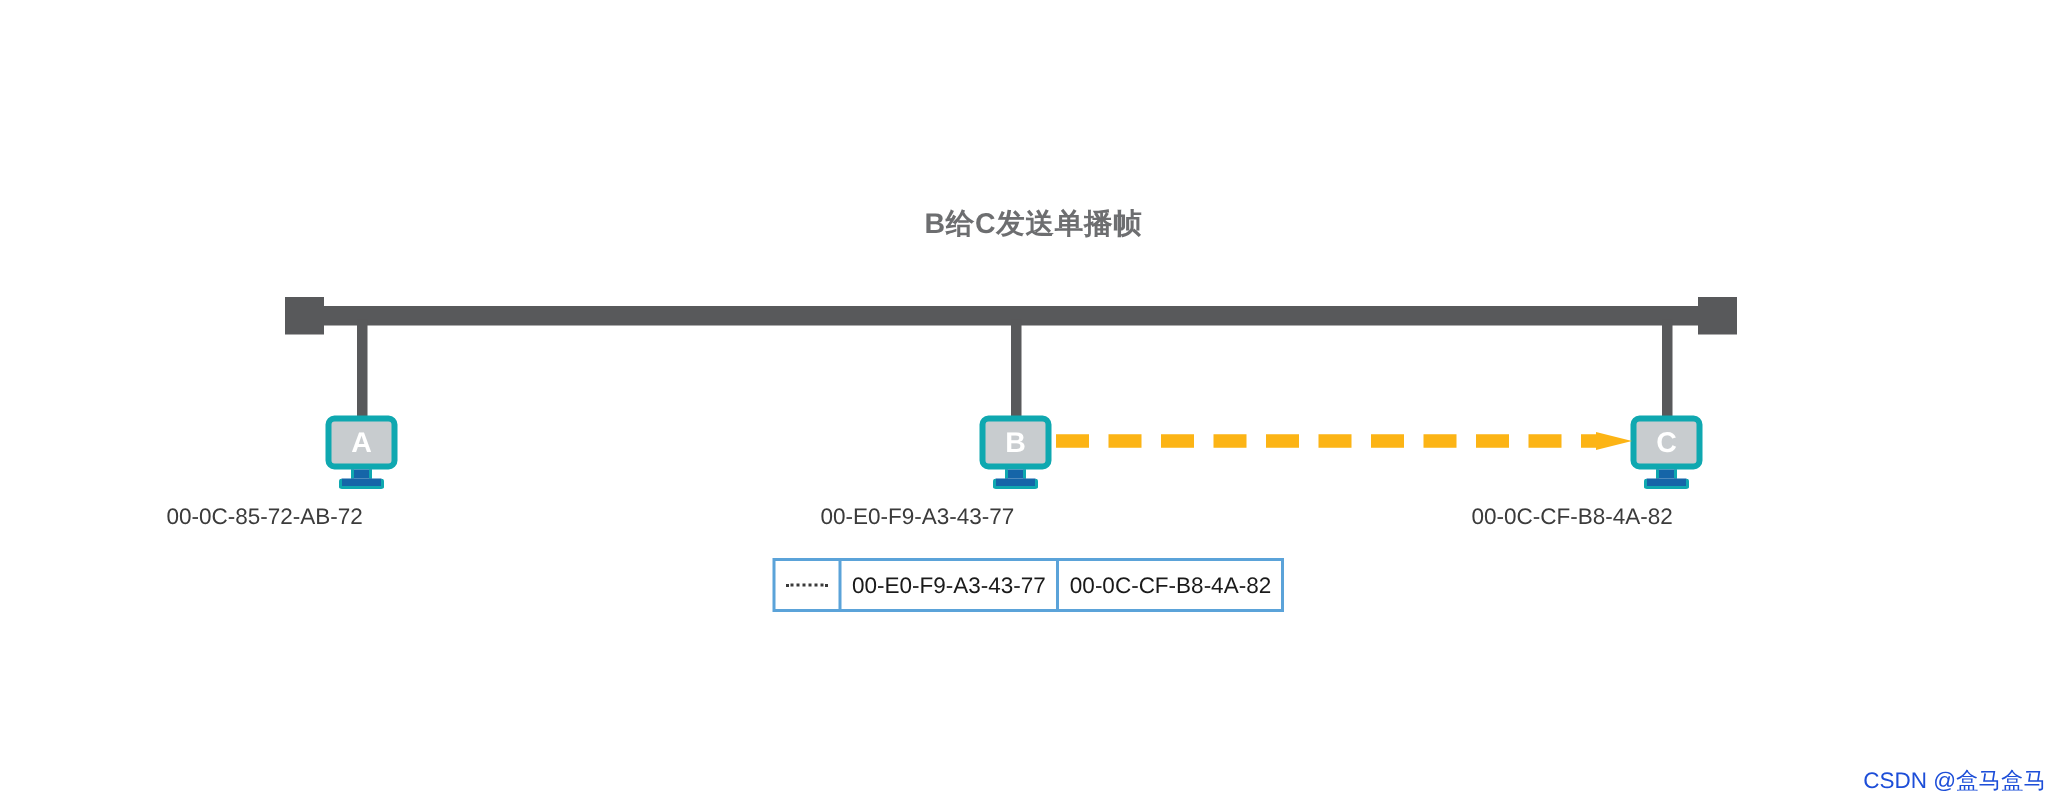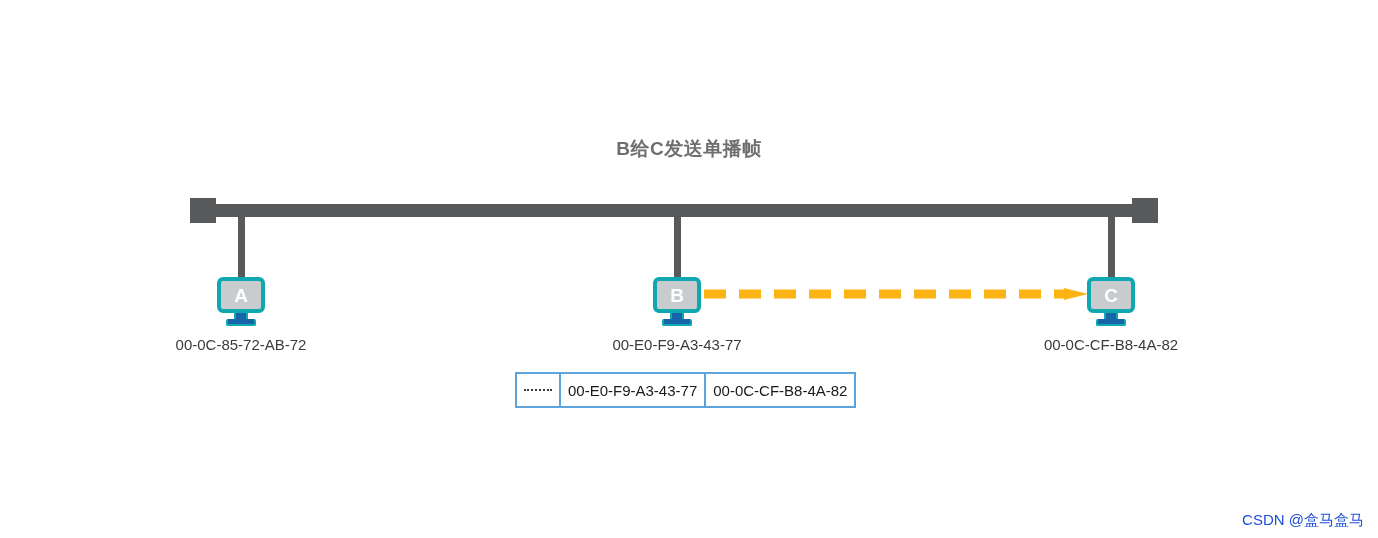--- a/index.html
+++ b/index.html
@@ -105,21 +105,21 @@
     border-radius: 2px;
     box-sizing: border-box;
     border: 2px solid #0fa8b0;
     border-top: none;
   }
 
   .host-mac {
     position: absolute;
     top: 336px;
     width: 260px;
-    text-align: center;
+    text-align: left;
     font-size: 15px;
     color: #3b3b3b;
     white-space: nowrap;
   }
 
   
   .unicast-arrow {
     position: absolute;
     left: 704px;
     top: 288px;

